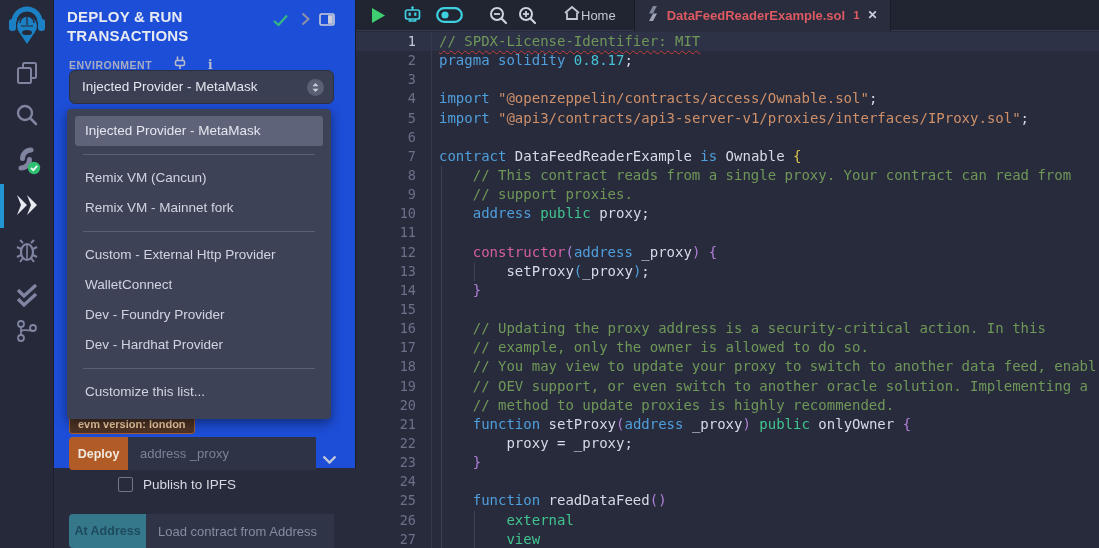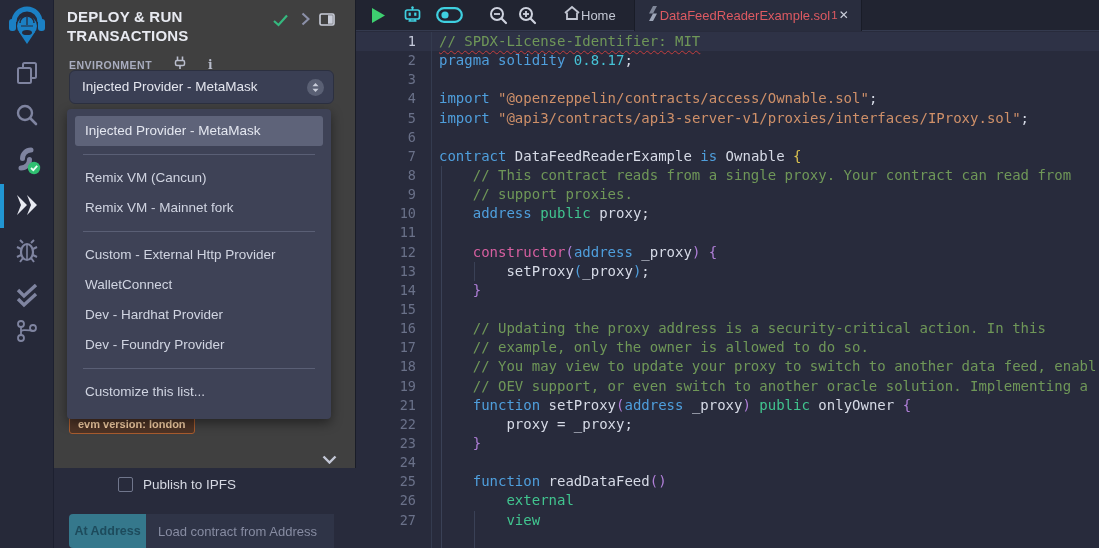--- a/index.html
+++ b/index.html
@@ -7,21 +7,21 @@
   body { font-family:"Liberation Sans", sans-serif; background:#282b3c; position:relative; }
 
   
   .iconbar { position:absolute; left:0; top:0; width:54px; height:548px;
              background:#262939; border-right:1px solid #1d2030; z-index:3; }
   .ibtn { position:absolute; left:0; width:53px; display:flex; justify-content:center; }
   .active-strip { position:absolute; left:0; top:184px; width:4px; height:44px; background:#2196d3; }
 
   
   .panel { position:absolute; left:54px; top:0; width:302px; height:468px;
-           background:#404040; border-right:1px solid #1a1d28; z-index:2; }
+           background:#1d4ed8; border-right:1px solid #1a1d28; z-index:2; }
   .panel-title { position:absolute; left:13px; top:7px; width:185px;
                  font-size:15px; font-weight:bold; color:#e8eaf1; line-height:19px; letter-spacing:.2px; }
   .hdr-check { position:absolute; left:219px; top:13px; }
   .hdr-chev  { position:absolute; left:247px; top:12px; }
   .hdr-pin   { position:absolute; left:265px; top:12px; }
 
   .env-row { position:absolute; left:15px; top:56px; display:flex; align-items:center; gap:22px; }
   .env-label { font-size:10.5px; font-weight:bold; letter-spacing:.5px; color:#a9adbf; }
   .env-info { font-family:"DejaVu Serif", serif; font-size:12px; font-weight:bold; color:#b9bdcc; }
 
@@ -60,22 +60,22 @@
                   padding-left:12px; font-size:13px; color:#d6dae6; font-family:inherit; }
   .ataddr-input::placeholder { color:#878ca2; }
 
   
   .editor { position:absolute; left:356px; top:0; width:743px; height:548px; background:#282b3c; }
   .tabbar { position:absolute; left:0; top:0; width:100%; height:31px; background:#212431;
             border-bottom:1px solid #343a4e; display:flex; align-items:center; }
   .tb-ico { display:flex; align-items:center; }
   .home-tab { display:flex; align-items:center; height:31px; padding:0 12px; margin-left:14px; }
   .home-label { font-size:13px; color:#c3c7d3; }
-  .file-tab { display:flex; align-items:center; gap:1px; height:31px; padding:16px 12px; margin-left:6px;
-              background:#292d3e; border-left:1px solid #191c27; border-right:1px solid #191c27; }
+  .file-tab { display:flex; align-items:center; gap:8px; height:31px; padding:16px 12px; margin-left:6px;
+              background:#292d3e; border-left:1px solid #191c27; border-right:1px solid #191c27;font-weight:bold; }
   .file-name { font-size:13px; color:#dd5a62; }
   .file-badge { font-size:11.5px; color:#dd5a62; }
   .tab-close { font-size:12px; color:#ccd0dc; }
 
   .code { position:absolute; left:0; top:32px; width:100%;
           font-family:"DejaVu Sans Mono", monospace; font-size:14px; }
   .cl { position:relative; height:19.15px; line-height:19.15px; white-space:pre; }
   .cl.current { background:#2e3246; }
   .gut { position:absolute; left:0; top:0; width:60px; text-align:right;
          font-size:13.5px; color:#6a7189; }
@@ -202,28 +202,32 @@
   </div>
 
   <div class="dropdown" id="dropdown-menu">
       <div class="dd-sel">Injected Provider - MetaMask</div>
       <div class="dd-div"></div>
       <div class="dd-item">Remix VM (Cancun)</div>
       <div class="dd-item">Remix VM - Mainnet fork</div>
       <div class="dd-div"></div>
       <div class="dd-item">Custom - External Http Provider</div>
       <div class="dd-item">WalletConnect</div>
+      <div class="dd-item">Dev - Foundry Provider</div>
       <div class="dd-item">Dev - Hardhat Provider</div>
-      <div class="dd-item">Dev - Foundry Provider</div>
       <div class="dd-div"></div>
       <div class="dd-item">Customize this list...</div>
     </div>
 
   <div class="evm-badge">evm version: london</div>
 
+  <div class="deploy-row">
+    <button class="btn-deploy">Deploy</button>
+    <input class="deploy-input" placeholder="address _proxy" style="">
+  </div>
   <div class="deploy-chev">
     <svg width="15" height="9" viewBox="0 0 15 9">
         <polyline points="1.5,1.5 7.5,7.5 13.5,1.5" fill="none" stroke="#c3c7d6" stroke-width="2.4"></polyline>
       </svg>
   </div>
 
   <div class="publish-row">
     <div class="checkbox"></div>
     <span class="publish-label">Publish to IPFS</span>
   </div>
@@ -307,20 +311,21 @@
       <div class="cl"><span class="gut">10</span><span class="txt"><span class="tk-k">    address </span><span class="tk-g">public </span><span class="tk-p">proxy;</span></span></div>
       <div class="cl"><span class="gut">11</span><span class="txt"></span></div>
       <div class="cl"><span class="gut">12</span><span class="txt"><span class="tk-m">    constructor</span><span class="tk-b2">(</span><span class="tk-k">address </span><span class="tk-p">_proxy</span><span class="tk-b2">) {</span></span></div>
       <div class="cl"><span class="gut">13</span><span class="txt"><span class="tk-p">        setProxy</span><span class="tk-b3">(</span><span class="tk-p">_proxy</span><span class="tk-b3">)</span><span class="tk-p">;</span></span></div>
       <div class="cl"><span class="gut">14</span><span class="txt"><span class="tk-b2">    }</span></span></div>
       <div class="cl"><span class="gut">15</span><span class="txt"></span></div>
       <div class="cl"><span class="gut">16</span><span class="txt"><span class="tk-c">    // Updating the proxy address is a security-critical action. In this</span></span></div>
       <div class="cl"><span class="gut">17</span><span class="txt"><span class="tk-c">    // example, only the owner is allowed to do so.</span></span></div>
       <div class="cl"><span class="gut">18</span><span class="txt"><span class="tk-c">    // You may view to update your proxy to switch to another data feed, enabl</span></span></div>
       <div class="cl"><span class="gut">19</span><span class="txt"><span class="tk-c">    // OEV support, or even switch to another oracle solution. Implementing a</span></span></div>
+      <div class="cl"><span class="gut">20</span><span class="txt"><span class="tk-c">    // method to update proxies is highly recommended.</span></span></div>
       <div class="cl"><span class="gut">21</span><span class="txt"><span class="tk-k">    function </span><span class="tk-p">setProxy</span><span class="tk-b2">(</span><span class="tk-k">address </span><span class="tk-p">_proxy</span><span class="tk-b2">) </span><span class="tk-g">public </span><span class="tk-p">onlyOwner </span><span class="tk-b2">{</span></span></div>
       <div class="cl"><span class="gut">22</span><span class="txt"><span class="tk-p">        proxy = _proxy;</span></span></div>
       <div class="cl"><span class="gut">23</span><span class="txt"><span class="tk-b2">    }</span></span></div>
       <div class="cl"><span class="gut">24</span><span class="txt"></span></div>
       <div class="cl"><span class="gut">25</span><span class="txt"><span class="tk-k">    function </span><span class="tk-p">readDataFeed</span><span class="tk-b2">()</span></span></div>
       <div class="cl"><span class="gut">26</span><span class="txt"><span class="tk-g">        external</span></span></div>
       <div class="cl"><span class="gut">27</span><span class="txt"><span class="tk-g">        view</span></span></div>
     </div>
   <div class="gutline"></div>
   <div class="ig ig1"></div>

